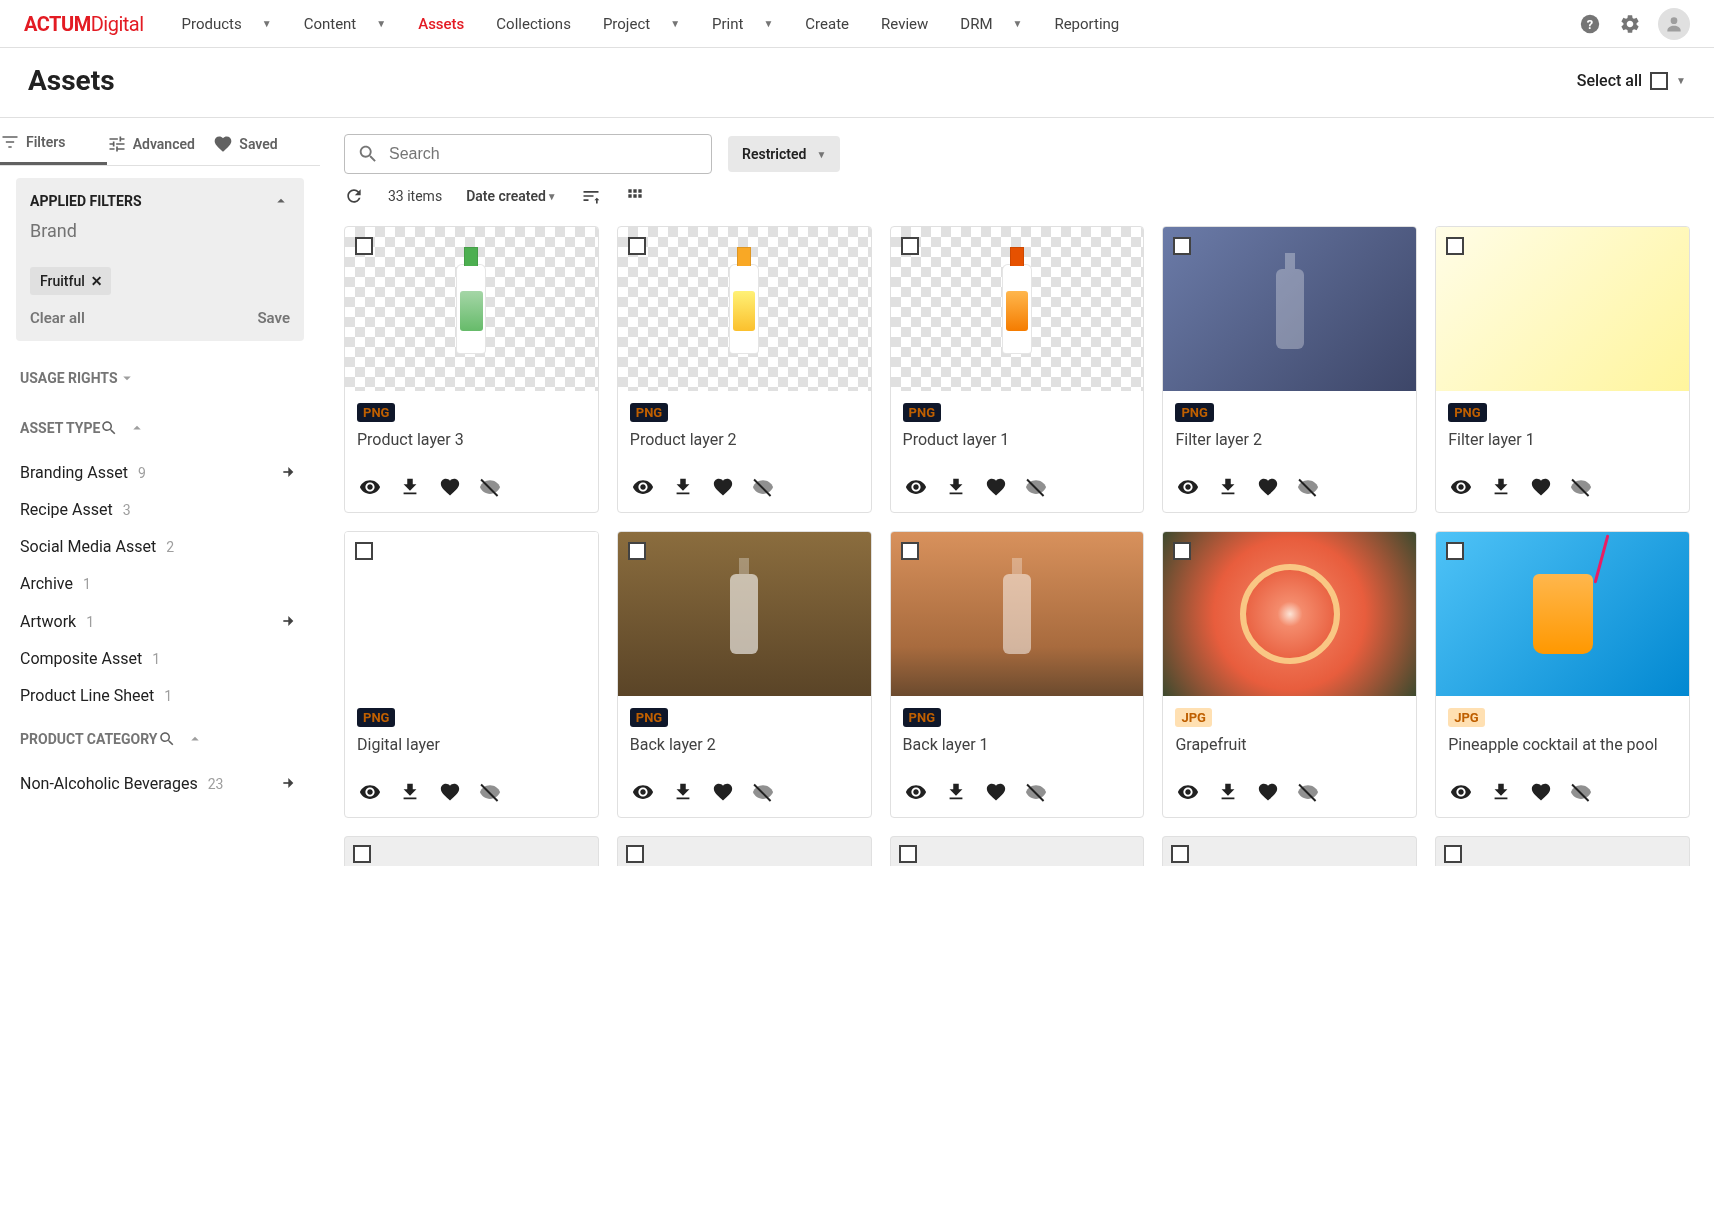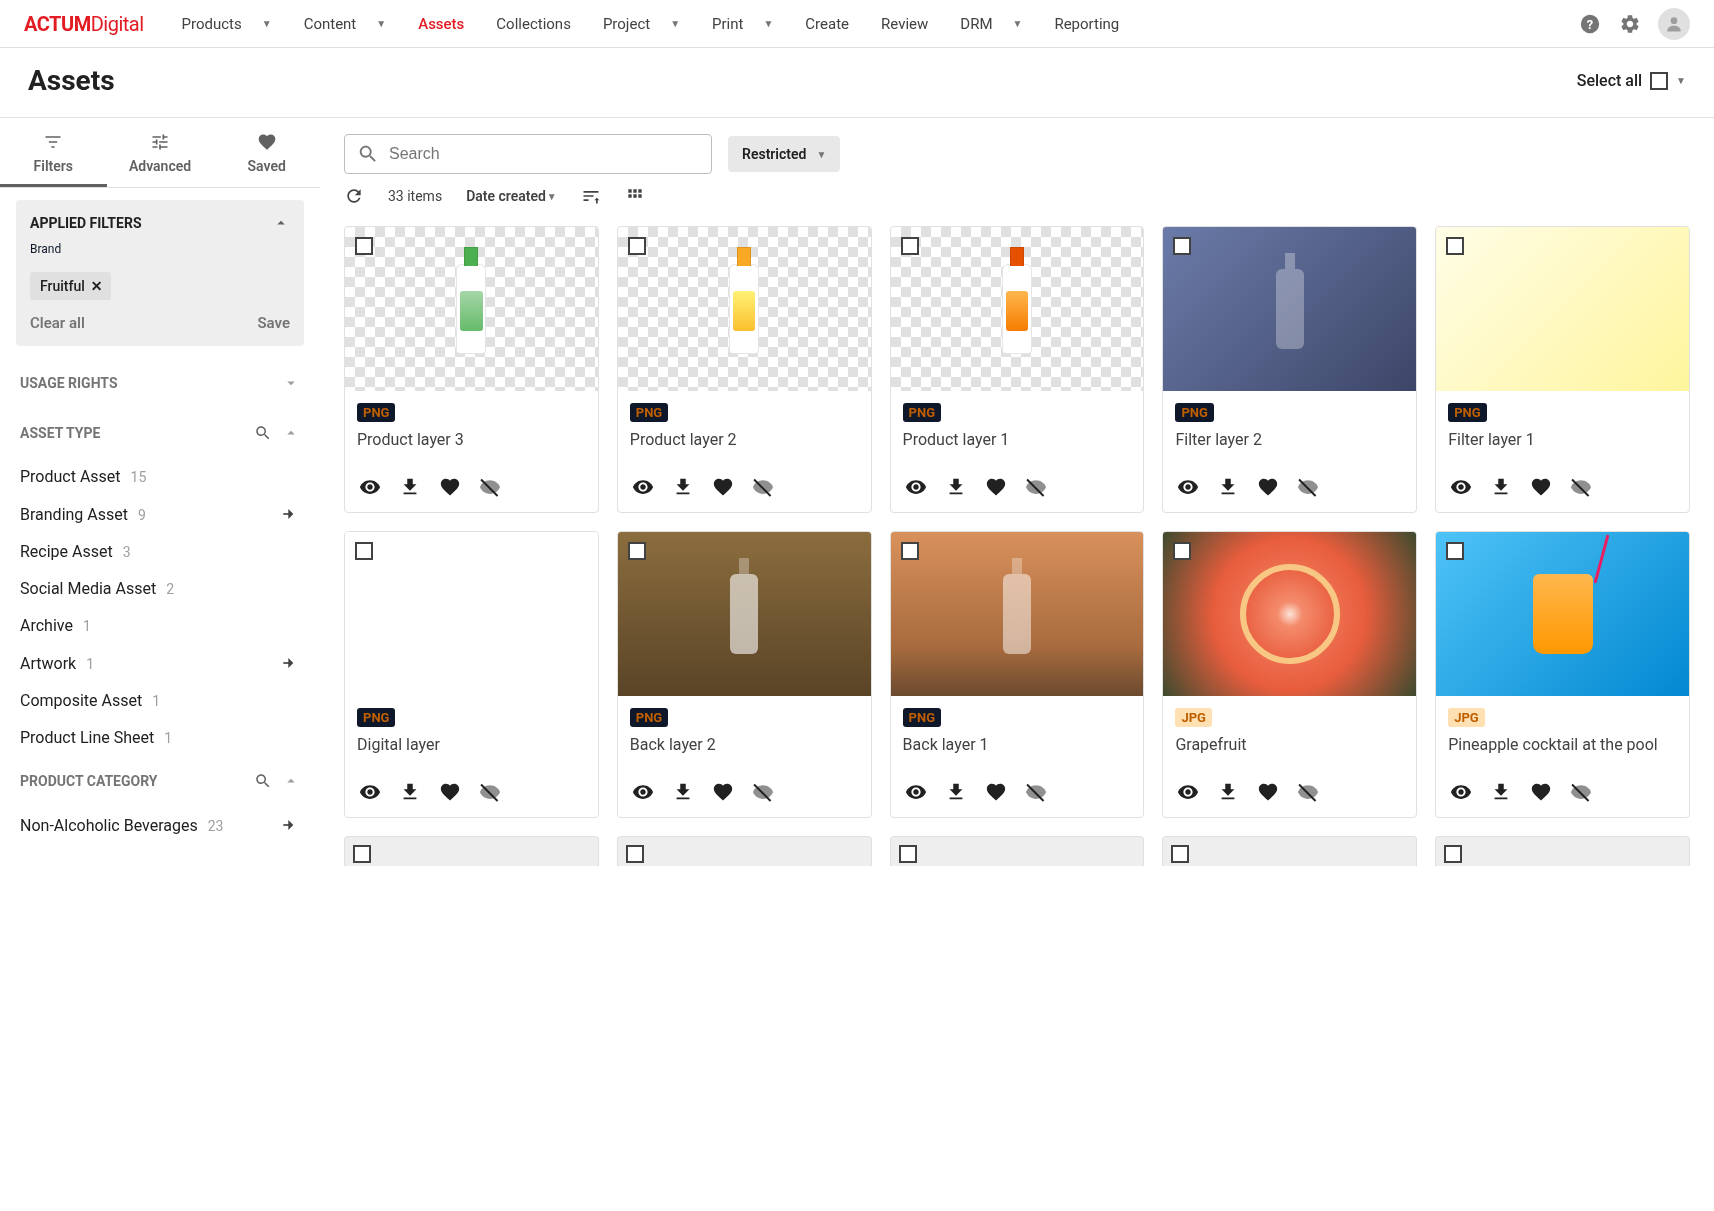--- a/index.html
+++ b/index.html
@@ -14,30 +14,30 @@
 .top-icons { display: flex; gap: 16px; align-items: center; }
 .icon-btn { width: 24px; height: 24px; display: flex; align-items: center; justify-content: center; cursor: pointer; color: #757575; }
 .avatar { width: 32px; height: 32px; border-radius: 50%; background: #e0e0e0; display: flex; align-items: center; justify-content: center; }
 .page-header { display: flex; align-items: center; justify-content: space-between; padding: 16px 28px 20px; border-bottom: 1px solid #e0e0e0; }
 .page-title { font-size: 28px; font-weight: 700; }
 .select-all { display: flex; align-items: center; gap: 8px; font-size: 16px; font-weight: 500; cursor: pointer; }
 .checkbox { width: 18px; height: 18px; border: 2px solid #424242; background: #fff; }
 .main { display: flex; }
 .sidebar { width: 320px; padding: 0 0 24px 0; }
 .filter-tabs { display: flex; border-bottom: 1px solid #e0e0e0; }
-.filter-tab { flex: 1; display: flex; flex-direction: column; align-items: center; gap: 6px; padding: 14px 0 10px; color: #616161; font-weight: 600; font-size: 14px; cursor: pointer; }
+.filter-tab { flex: 1; display: flex; flex-direction: row; align-items: center; gap: 6px; padding: 14px 0 10px; color: #616161; font-weight: 600; font-size: 14px; cursor: pointer; }
 .filter-tab.active { border-bottom: 3px solid #616161; }
 .applied-filters { background: #eeeeee; border-radius: 4px; margin: 12px 16px; padding: 14px 14px 14px; }
 .applied-header { display: flex; justify-content: space-between; align-items: center; font-weight: 700; font-size: 14px; margin-bottom: 10px; }
-.applied-sub { color: #0f172a; font-size: 12px; margin-bottom: 16px; }
+.applied-sub { color: #737373; font-size: 18px; margin-bottom: 26px; }
 .chip { display: inline-flex; align-items: center; background: #e0e0e0; padding: 6px 8px 6px 10px; border-radius: 3px; font-size: 14px; gap: 6px; font-weight: 500; }
 .chip-x { cursor: pointer; font-weight: 700; }
 .applied-actions { display: flex; justify-content: space-between; margin-top: 14px; color: #757575; font-weight: 600; font-size: 15px; }
 .applied-actions span { cursor: pointer; }
-.section-header { display: flex; justify-content: space-between; align-items: center; padding: 16px 20px; color: #757575; font-weight: 700; font-size: 14px; cursor: pointer; }
+.section-header { display: flex; align-items: center; padding: 16px 20px; color: #757575; font-weight: 700; font-size: 14px; cursor: pointer; }
 .section-header .icons { display: flex; gap: 10px; align-items: center; }
 .type-list { padding: 0 20px; }
 .type-item { display: flex; align-items: center; justify-content: space-between; padding: 9px 0; font-size: 16px; cursor: pointer; }
 .type-item .left { display: flex; align-items: baseline; gap: 10px; }
 .type-count { color: #9e9e9e; font-size: 14px; }
 .arrow-right { color: #424242; }
 .content { flex: 1; padding: 16px 24px; }
 .toolbar { display: flex; align-items: center; gap: 16px; margin-bottom: 12px; }
 .search-box { display: flex; align-items: center; border: 1px solid #bdbdbd; border-radius: 4px; padding: 8px 12px; width: 368px; gap: 10px; }
 .search-box input { border: none; outline: none; font-size: 16px; flex: 1; }
@@ -209,26 +209,20 @@
             <path d="M15.5 14h-.79l-.28-.27C15.41 12.59 16 11.11 16 9.5 16 5.91 13.09 3 9.5 3S3 5.91 3 9.5 5.91 16 9.5 16c1.61 0 3.09-.59 4.23-1.57l.27.28v.79l5 4.99L20.49 19l-4.99-5zm-6 0C7.01 14 5 11.99 5 9.5S7.01 5 9.5 5 14 7.01 14 9.5 11.99 14 9.5 14z"></path>
           </svg>
         <svg width="18" height="18" viewBox="0 0 24 24" fill="#9e9e9e">
             <path d="M7 14l5-5 5 5z"></path>
           </svg>
       </div>
     </div>
     <div class="type-list" id="asset-type-list">
         <div class="type-item">
           <div class="left">
-            <span>Product Asset</span>
-            <span class="type-count">15</span>
-          </div>
-        </div>
-        <div class="type-item">
-          <div class="left">
             <span>Branding Asset</span>
             <span class="type-count">9</span>
           </div>
           <svg class="arrow-right" width="20" height="20" viewBox="0 0 24 24" fill="#424242">
             <path d="M10 6l6 6-6 6V6z"></path>
             <path d="M4 11h10v2H4z"></path>
           </svg>
         </div>
         <div class="type-item">
           <div class="left">

